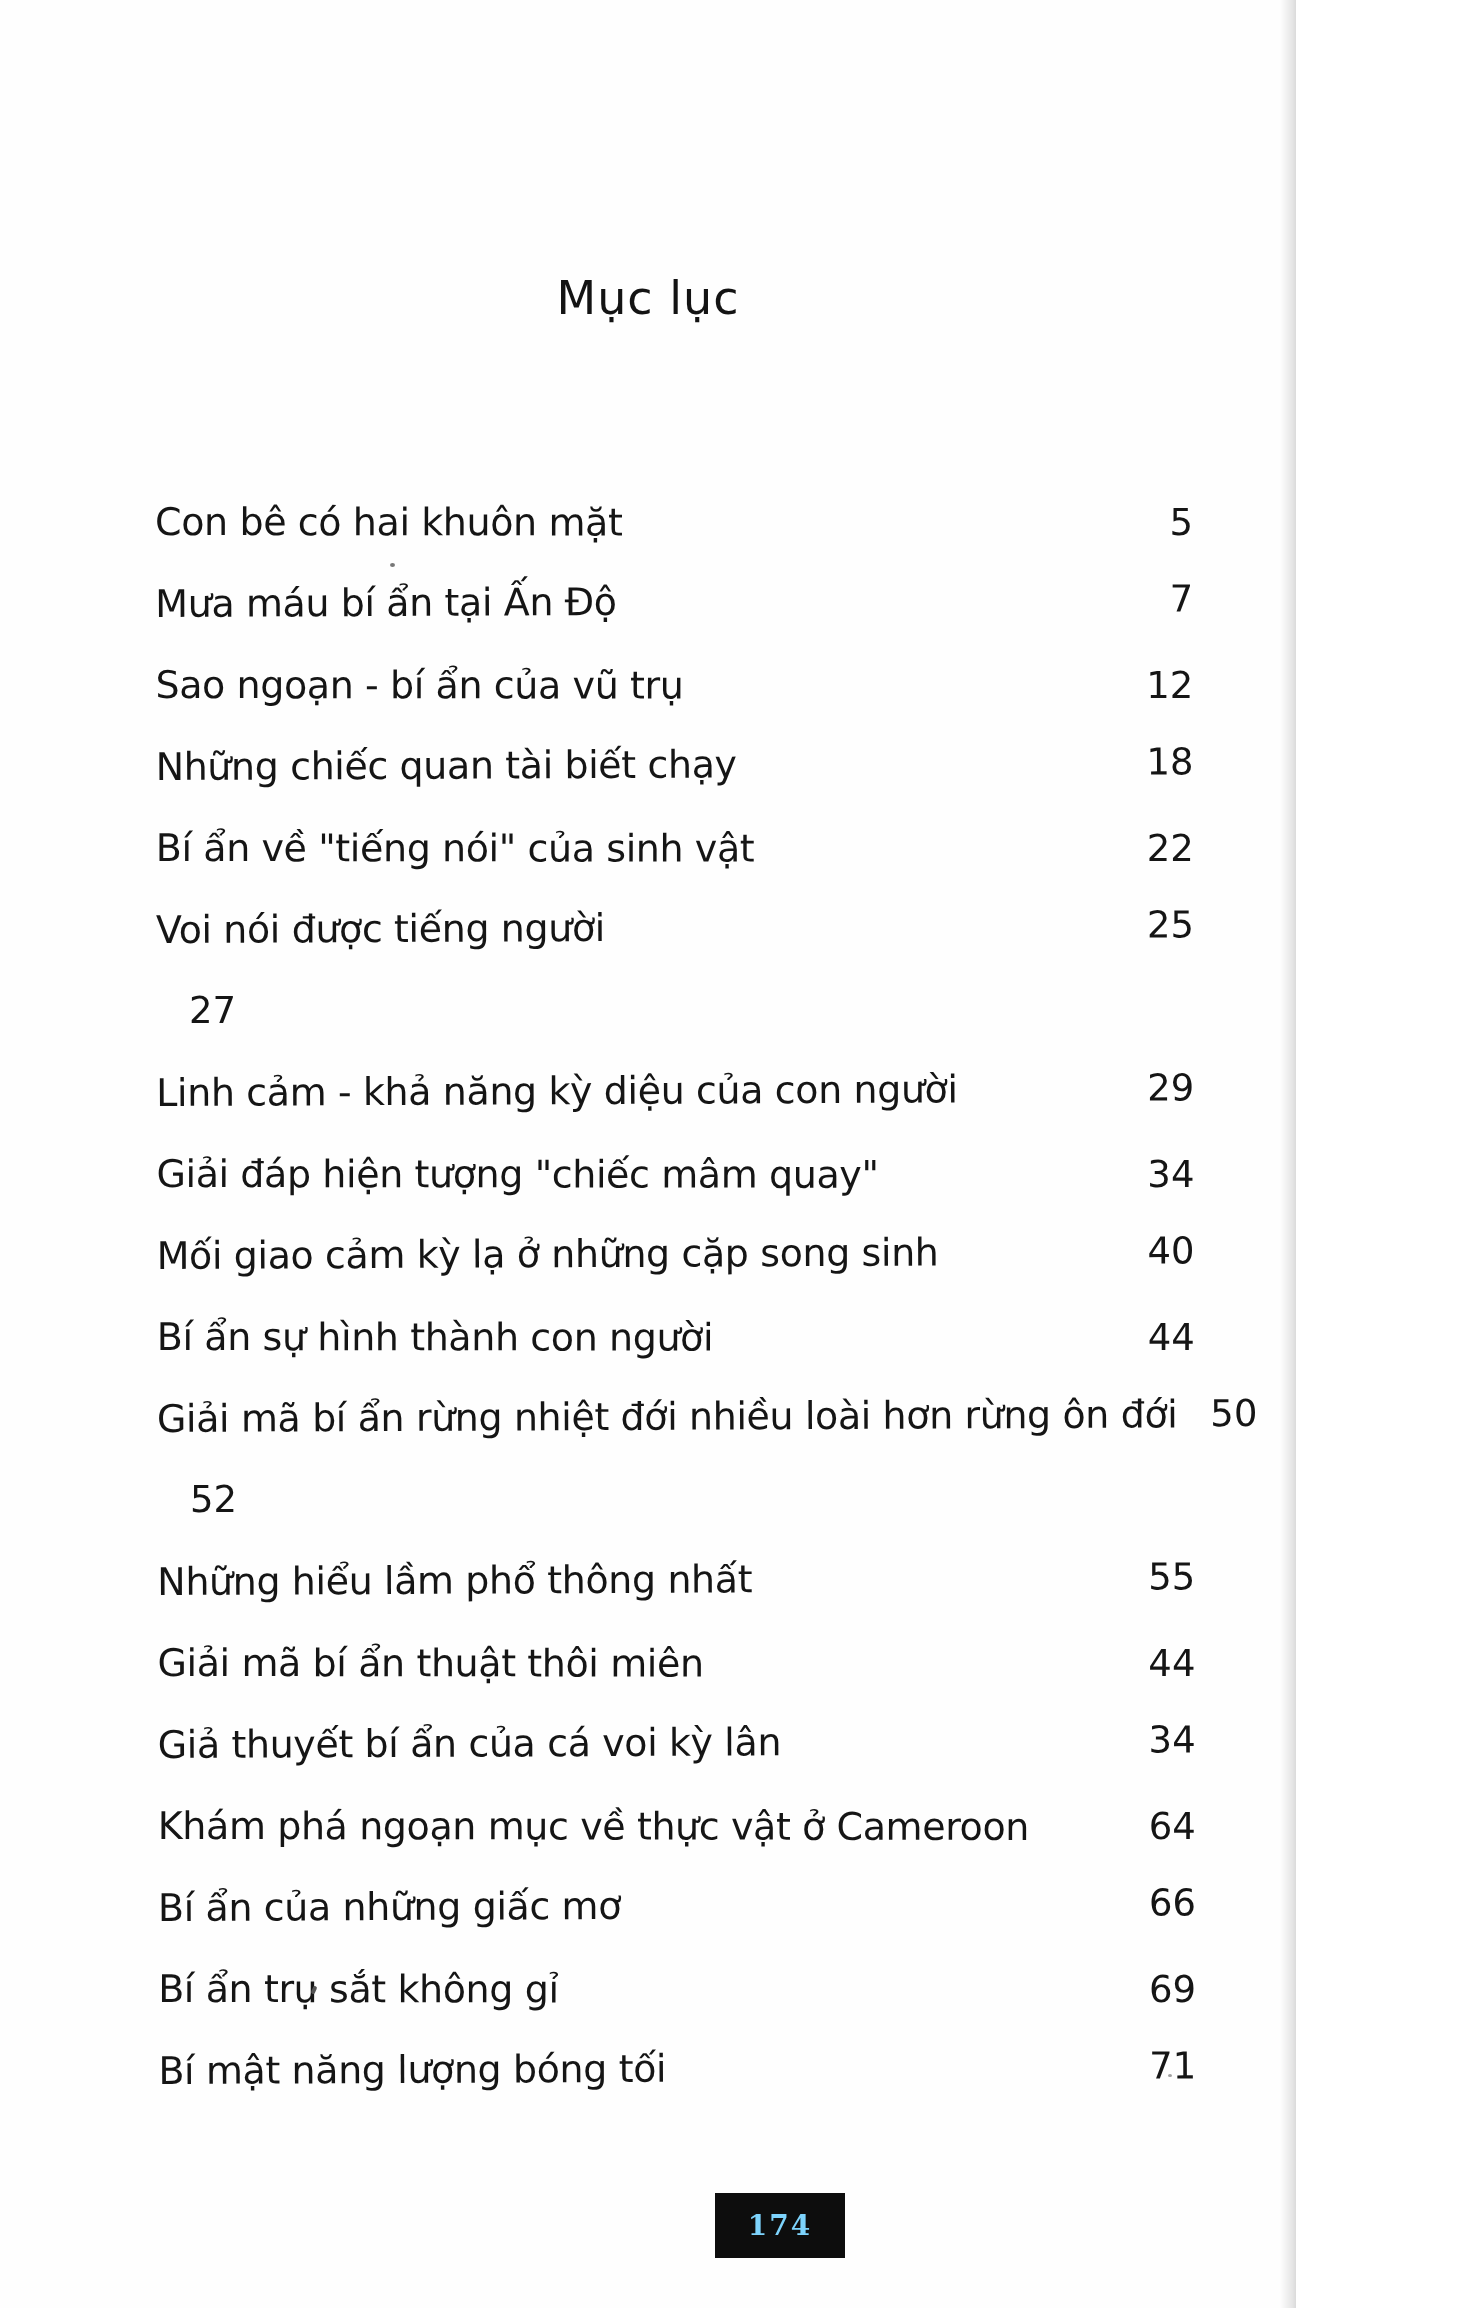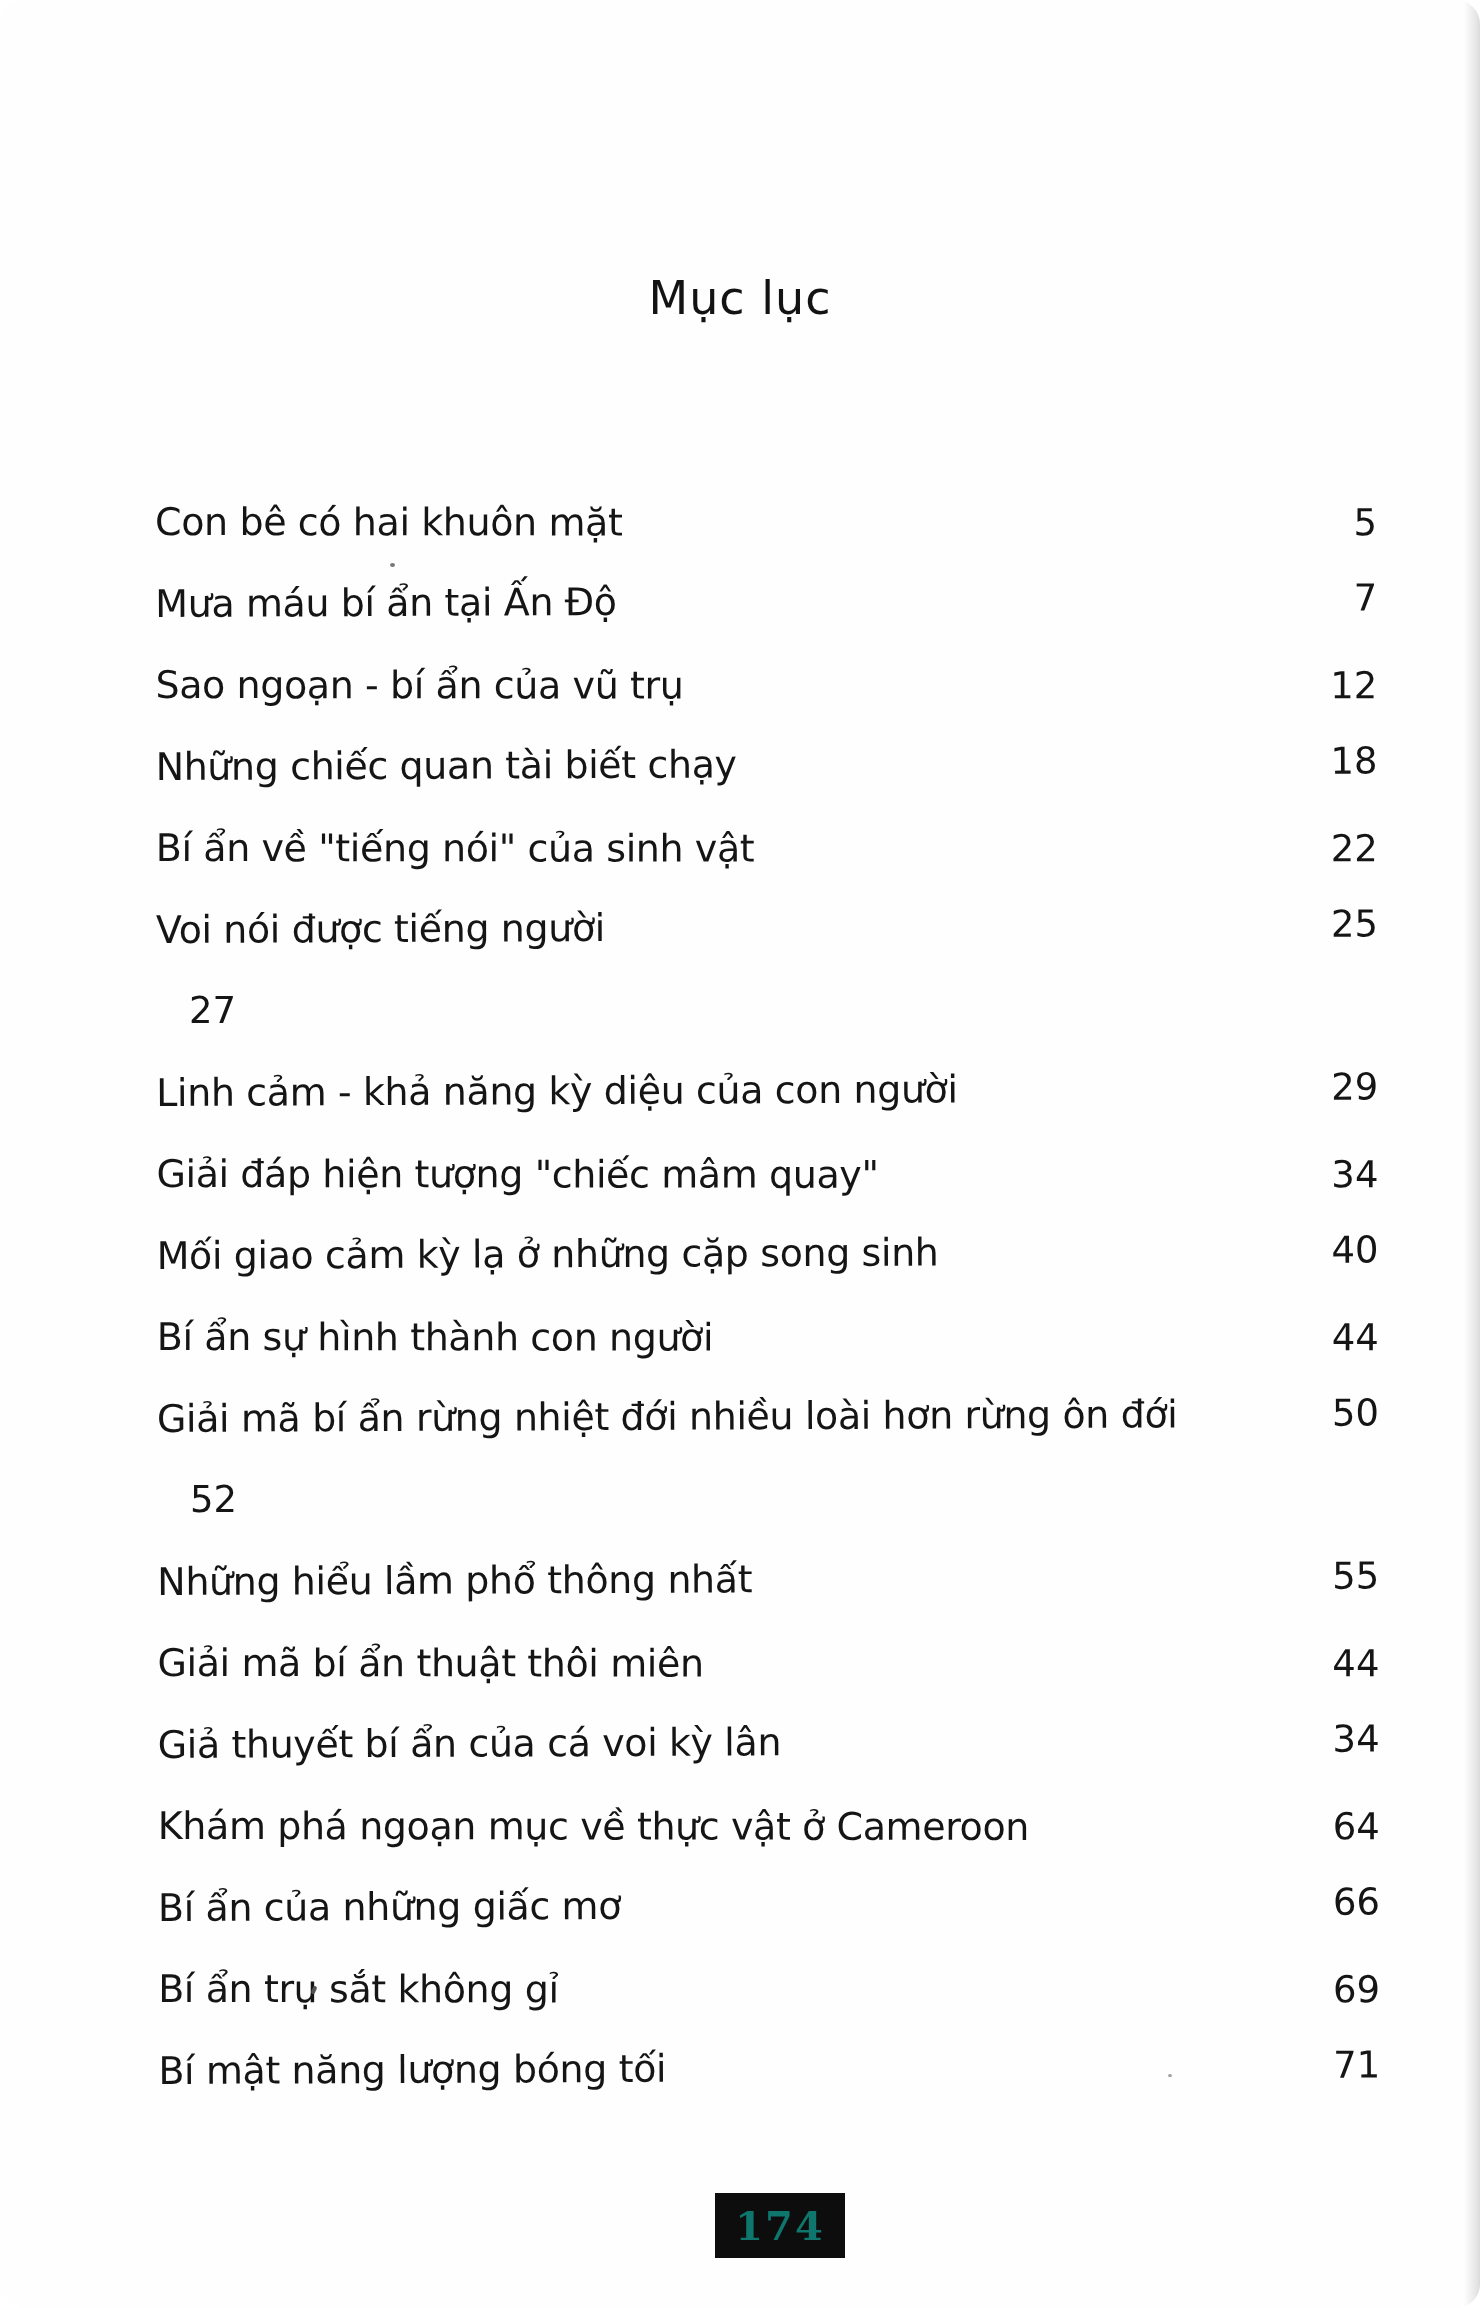--- a/index.html
+++ b/index.html
@@ -2,27 +2,26 @@
 <html lang="vi"><head>
 <meta charset="utf-8">
 <style>
   html, body {
     margin: 0;
     padding: 0;
     background: #ffffff;
   }
   .page {
     position: relative;
-    width: 1480px;
+    width: 1296px;
     height: 2308px;
     background: #fefefe;
     overflow: hidden;
     font-family: "DejaVu Sans", sans-serif;
     color: #161616;
-    border-radius: 24px;
   }
   
   .scan-edge {
     position: absolute;
     top: 0;
     right: 0;
     width: 16px;
     height: 100%;
     background: linear-gradient(to right, rgba(0,0,0,0) 0%, rgba(0,0,0,0.10) 80%, rgba(0,0,0,0.14) 100%);
     pointer-events: none;
@@ -74,22 +73,22 @@
     width: 130px;
     height: 65px;
     background: #0d0d0d;
     display: flex;
     align-items: center;
     justify-content: center;
   }
   .footer-page-num {
     font-family: "DejaVu Serif", serif;
     font-weight: bold;
-    font-size: 40px;
-    color: #0f766e;
+    font-size: 28px;
+    color: #7dd3fc;
     letter-spacing: 2px;
   }
   
   .speck {
     position: absolute;
     background: #777;
     border-radius: 50%;
     pointer-events: none;
   }
   .speck-1 { left: 390px; top: 563px;  width: 5px; height: 4px; }

